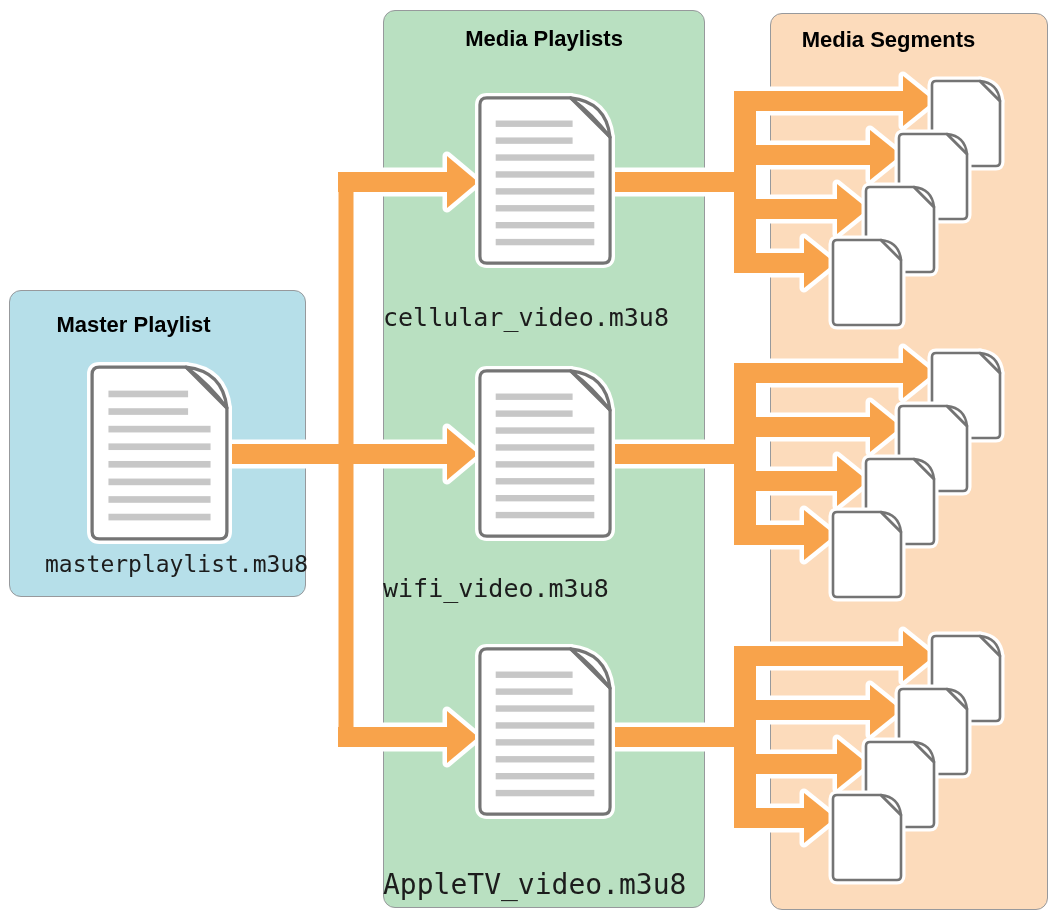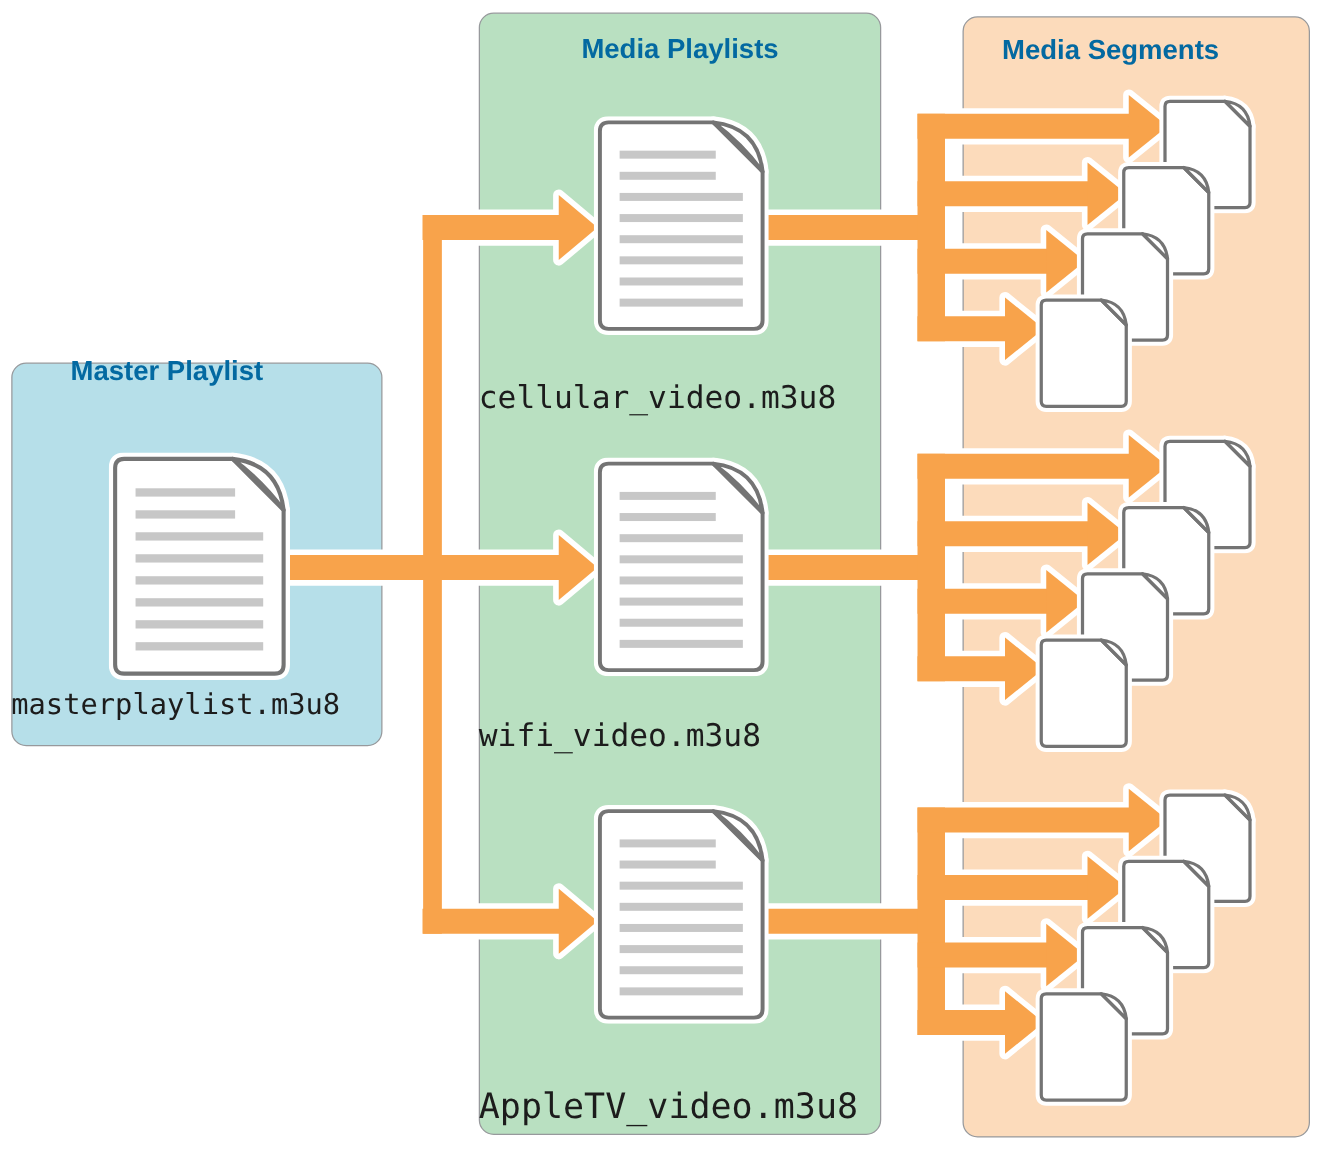--- a/index.html
+++ b/index.html
@@ -6,30 +6,30 @@
   .canvas{
     position:relative;width:1061px;height:924px;background:#ffffff;overflow:hidden;
     font-family:"Liberation Sans",sans-serif;
   }
   .panel{position:absolute;border:1.6px solid #97999c;border-radius:12px;box-sizing:border-box;z-index:1;}
   #panel-master{left:9px;top:290px;width:297px;height:307px;background:#b6dfe9;}
   #panel-playlists{left:383px;top:10px;width:322px;height:898px;background:#b9e0c1;}
   #panel-segments{left:770px;top:13px;width:278px;height:897px;background:#fcdbbb;}
   .panel-title{
     position:absolute;z-index:4;font-weight:bold;font-size:22px;line-height:25px;
-    color:#0369a1;text-align:center;letter-spacing:0px;
+    color:#000000;text-align:center;letter-spacing:0px;
   }
-  #title-master{left:9px;top:284px;width:249px;}
+  #title-master{left:9px;top:312px;width:249px;}
   #title-playlists{left:383px;top:26px;width:322px;}
   #title-segments{left:770px;top:27px;width:237px;}
   .file-label{
     position:absolute;z-index:4;font-family:"DejaVu Sans Mono","Liberation Mono",monospace;
     color:#1c1c1c;text-align:left;white-space:nowrap;
   }
-  #label-master{left:9px;top:551px;width:297px;font-size:23px;}
+  #label-master{left:9px;top:551px;width:297px;font-size:23px;padding-left:36px;}
   #label-cellular{left:383px;top:303px;width:322px;font-size:25px;}
   #label-wifi{left:383px;top:574px;width:354px;font-size:25px;}
   #label-appletv{left:383px;top:868px;width:344px;font-size:28px;}
   #arrow-layer{position:absolute;left:0;top:0;z-index:2;pointer-events:none;}
   .doc{position:absolute;z-index:3;pointer-events:none;}
   .doc svg{display:block;width:100%;height:100%;}
 </style>
 </head>
 <body>
 

